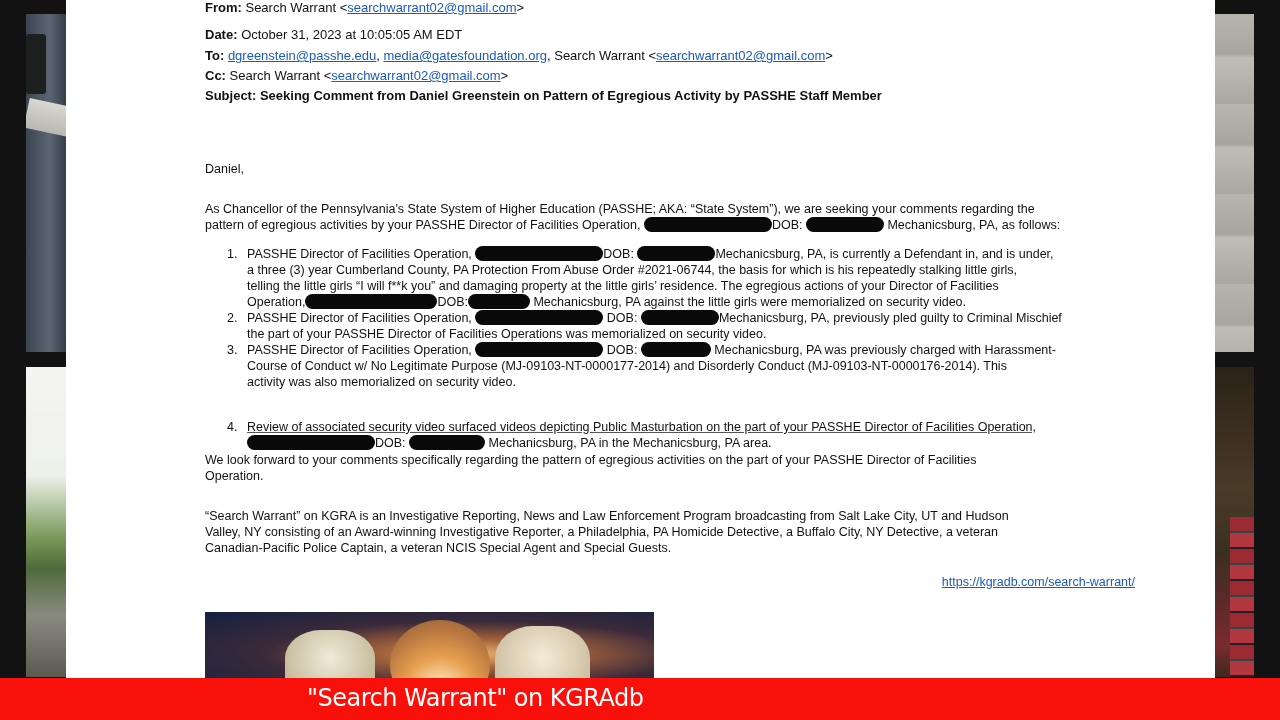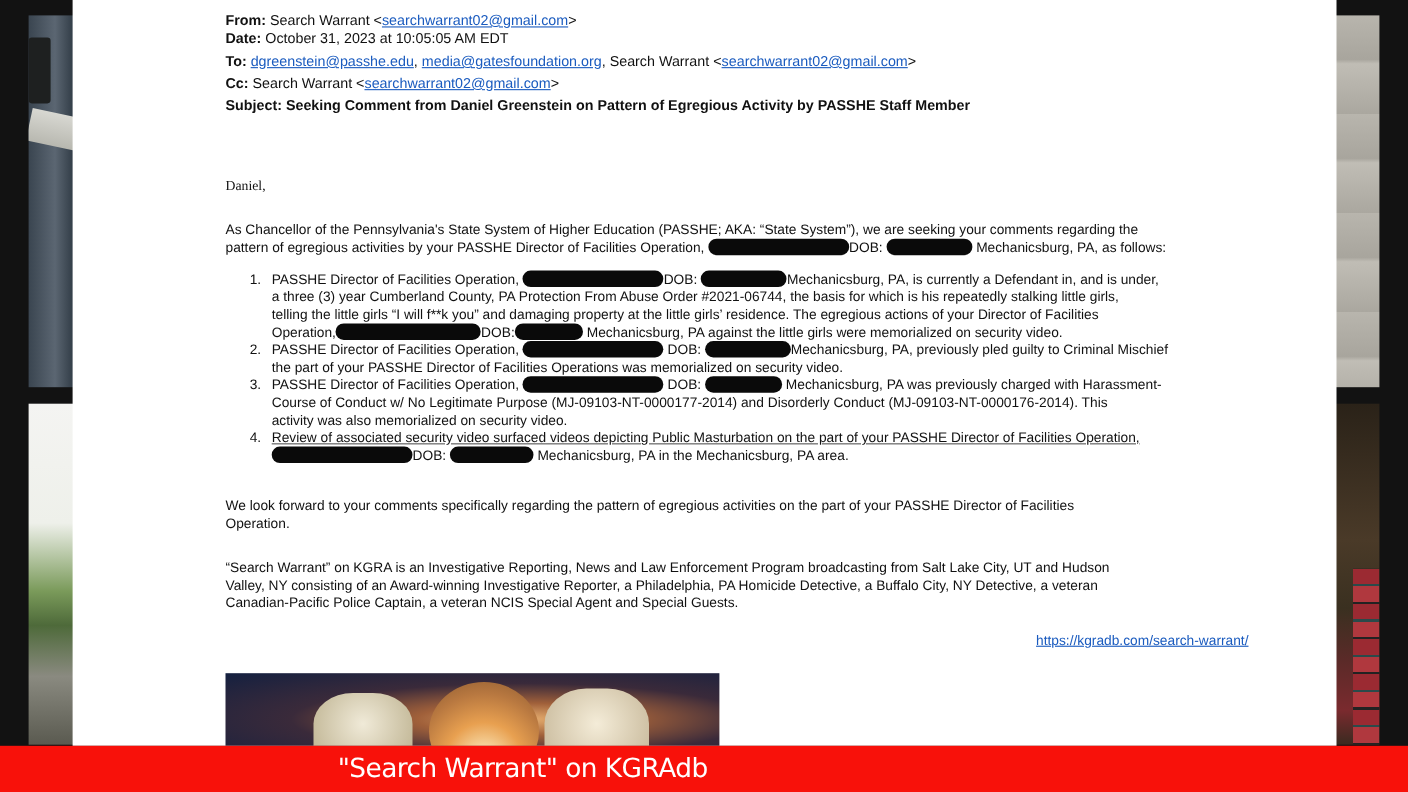--- a/index.html
+++ b/index.html
@@ -50,42 +50,42 @@
 <body>
 
 <div class="thumb thumb-tl"></div>
 <div class="thumb thumb-bl"></div>
 <div class="thumb thumb-tr"></div>
 <div class="thumb thumb-br"></div>
 
 <div class="doc">
   <div class="doc-inner">
 
-    <div class="hdr-line" style="top:11px;text-align:center;">
+    <div class="hdr-line" style="top:0;text-align:center;">
       <b>From:</b>
       <span>Search Warrant &lt;</span><a>searchwarrant02@gmail.com</a><span>&gt;</span>
     </div>
     <div class="hdr-line" style="top:27px;">
       <b>Date:</b>
       <span>October 31, 2023 at 10:05:05 AM EDT</span>
     </div>
     <div class="hdr-line" style="top:48px;">
       <b>To:</b>
       <a>dgreenstein@passhe.edu</a><span>, </span><a>media@gatesfoundation.org</a><span>, Search Warrant &lt;</span><a>searchwarrant02@gmail.com</a><span>&gt;</span>
     </div>
     <div class="hdr-line" style="top:68px;">
       <b>Cc:</b>
       <span>Search Warrant &lt;</span><a>searchwarrant02@gmail.com</a><span>&gt;</span>
     </div>
     <div class="hdr-line" style="top:88px;">
       <b>Subject:</b>
       <b>Seeking Comment from Daniel Greenstein on Pattern of Egregious Activity by PASSHE Staff Member</b>
     </div>
 
-    <div class="para" style="top:161px;font-family:Liberation Serif, serif;">Daniel,</div>
+    <div class="para" style="top:161px;">Daniel,</div>
 
     <div class="para" style="top:201px;">
       <div>As Chancellor of the Pennsylvania's State System of Higher Education (PASSHE; AKA: “State System”), we are seeking your comments regarding the</div>
       <div>
         <span>pattern of egregious activities by your PASSHE Director of Facilities Operation,</span>
         <span class="redact" style="width:128px;"></span><span>DOB:</span>
         <span class="redact" style="width:78px;"></span>
         <span>Mechanicsburg, PA, as follows:</span>
       </div>
     </div>
@@ -122,21 +122,21 @@
           <span class="redact" style="width:128px;"></span>
           <span>DOB:</span>
           <span class="redact" style="width:70px;"></span>
           <span>Mechanicsburg, PA was previously charged with Harassment-</span>
         </div>
         <div>Course of Conduct w/ No Legitimate Purpose (MJ-09103-NT-0000177-2014) and Disorderly Conduct (MJ-09103-NT-0000176-2014). This</div>
         <div>activity was also memorialized on security video.</div>
       </li>
       <li>
         <span class="num">4.</span>
-        <div style="text-decoration: underline; text-decoration-color: #555;">Review of associated security video surfaced videos depicting Public Masturbation on the part of your PASSHE Director of Facilities Operation,</div>
+        <div style="text-decoration: underline; text-decoration-color: #555; margin-top: 29px;">Review of associated security video surfaced videos depicting Public Masturbation on the part of your PASSHE Director of Facilities Operation,</div>
         <div>
           <span class="redact" style="width:128px;"></span><span>DOB:</span>
           <span class="redact" style="width:76px;"></span>
           <span>Mechanicsburg, PA in the Mechanicsburg, PA area.</span>
         </div>
       </li>
     </ol>
 
     <div class="para" style="top:452px;">
       <div>We look forward to your comments specifically regarding the pattern of egregious activities on the part of your PASSHE Director of Facilities</div>

